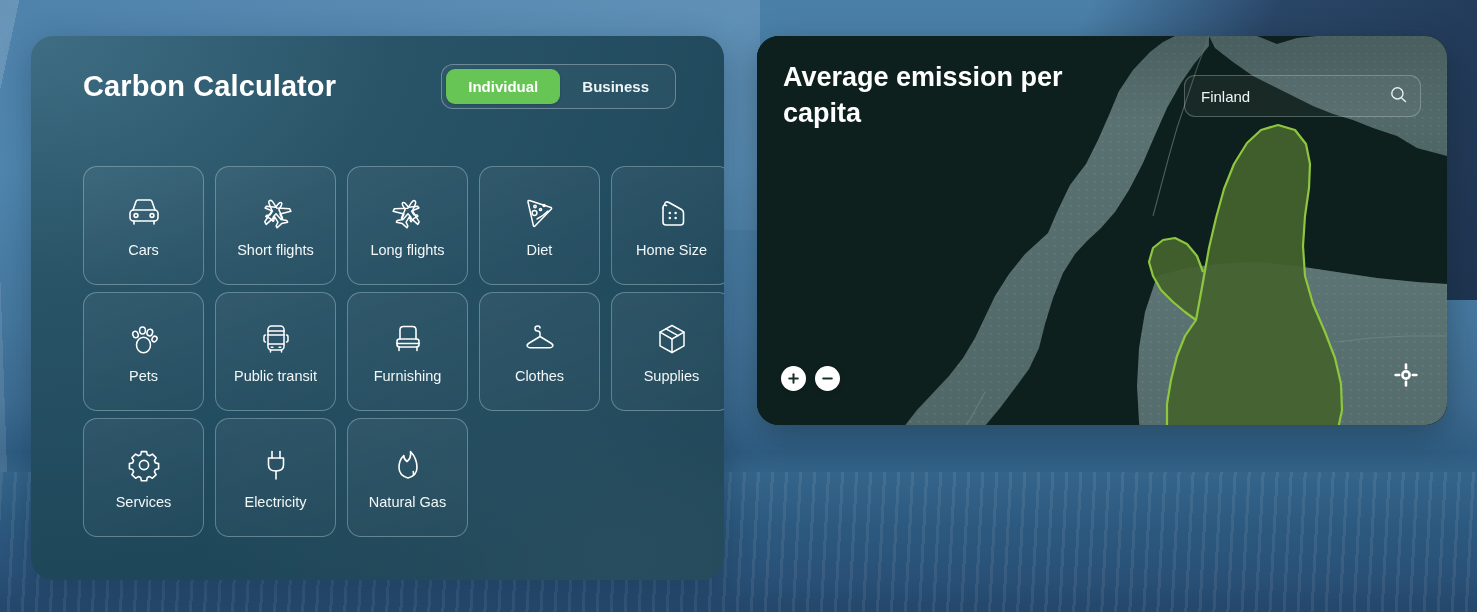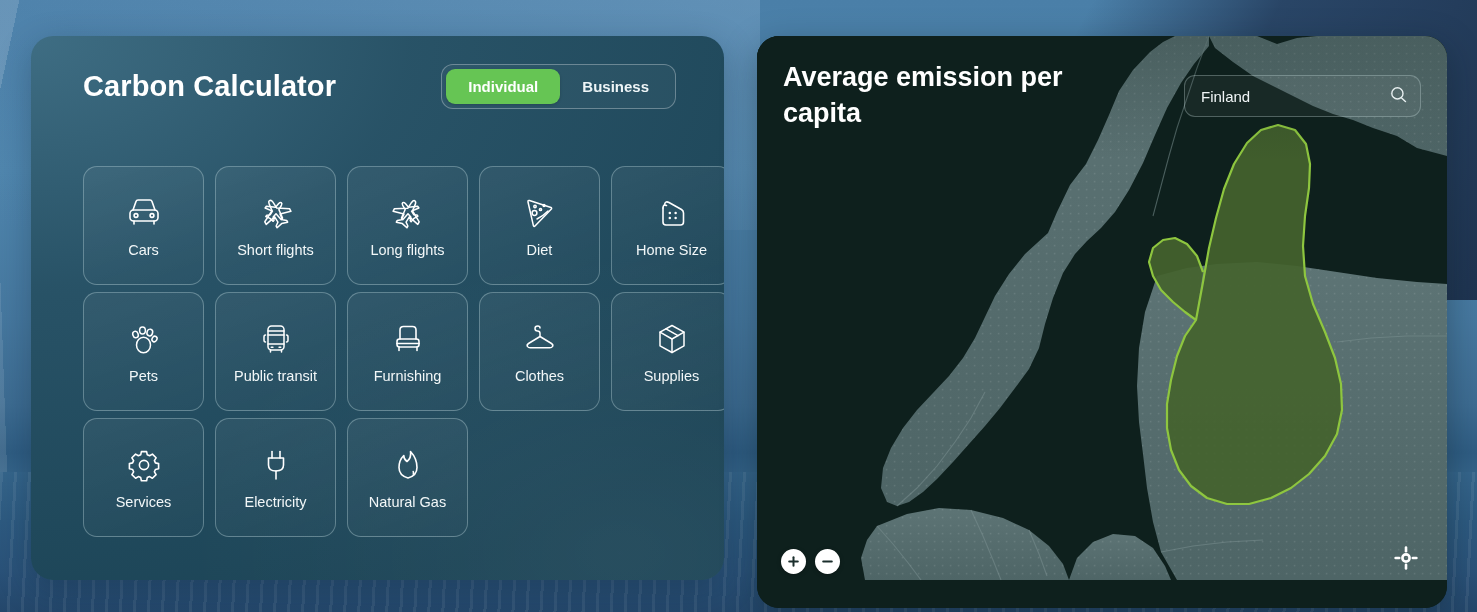--- a/index.html
+++ b/index.html
@@ -149,21 +149,21 @@
     font-size: 14.5px;
     color: #f2f7f8;
     text-align: center;
     line-height: 1;
     white-space: nowrap;
   }
 
   
   #map-panel {
     left: 757px; top: 36px;
-    width: 690px; height: 572px;
+    width: 690px; height: 389px;
     background: #0e201d;
     box-shadow: 0 10px 34px rgba(8,22,30,.35);
   }
   #map-canvas {
     position: absolute; inset: 0;
     background-color: #0e201d;
   }
   #map-fade {
     position: absolute; inset: 0;
     background: linear-gradient(to bottom, rgba(14,32,29,.25) 0%, rgba(14,32,29,0) 22%);

